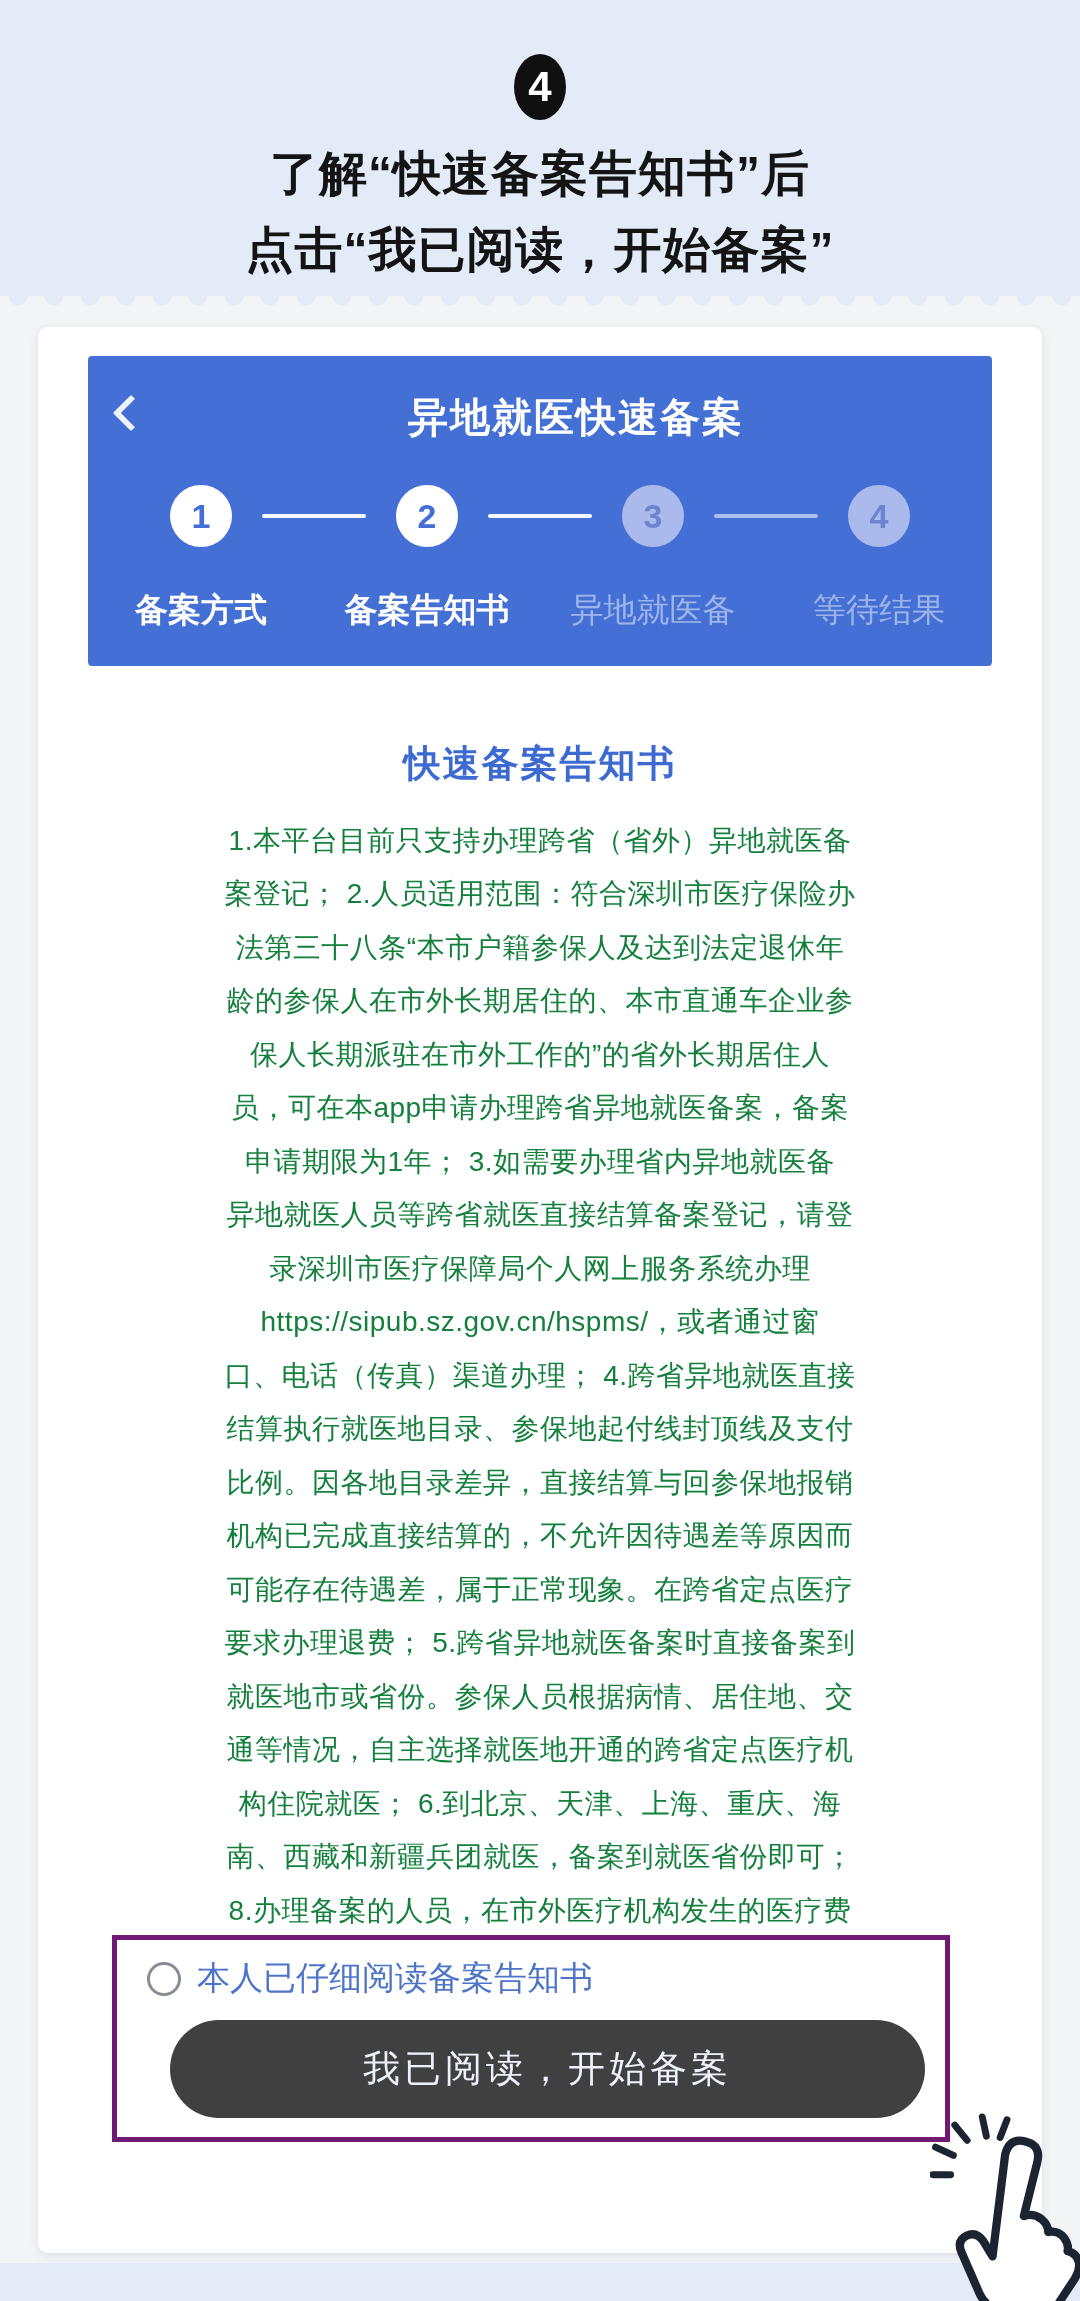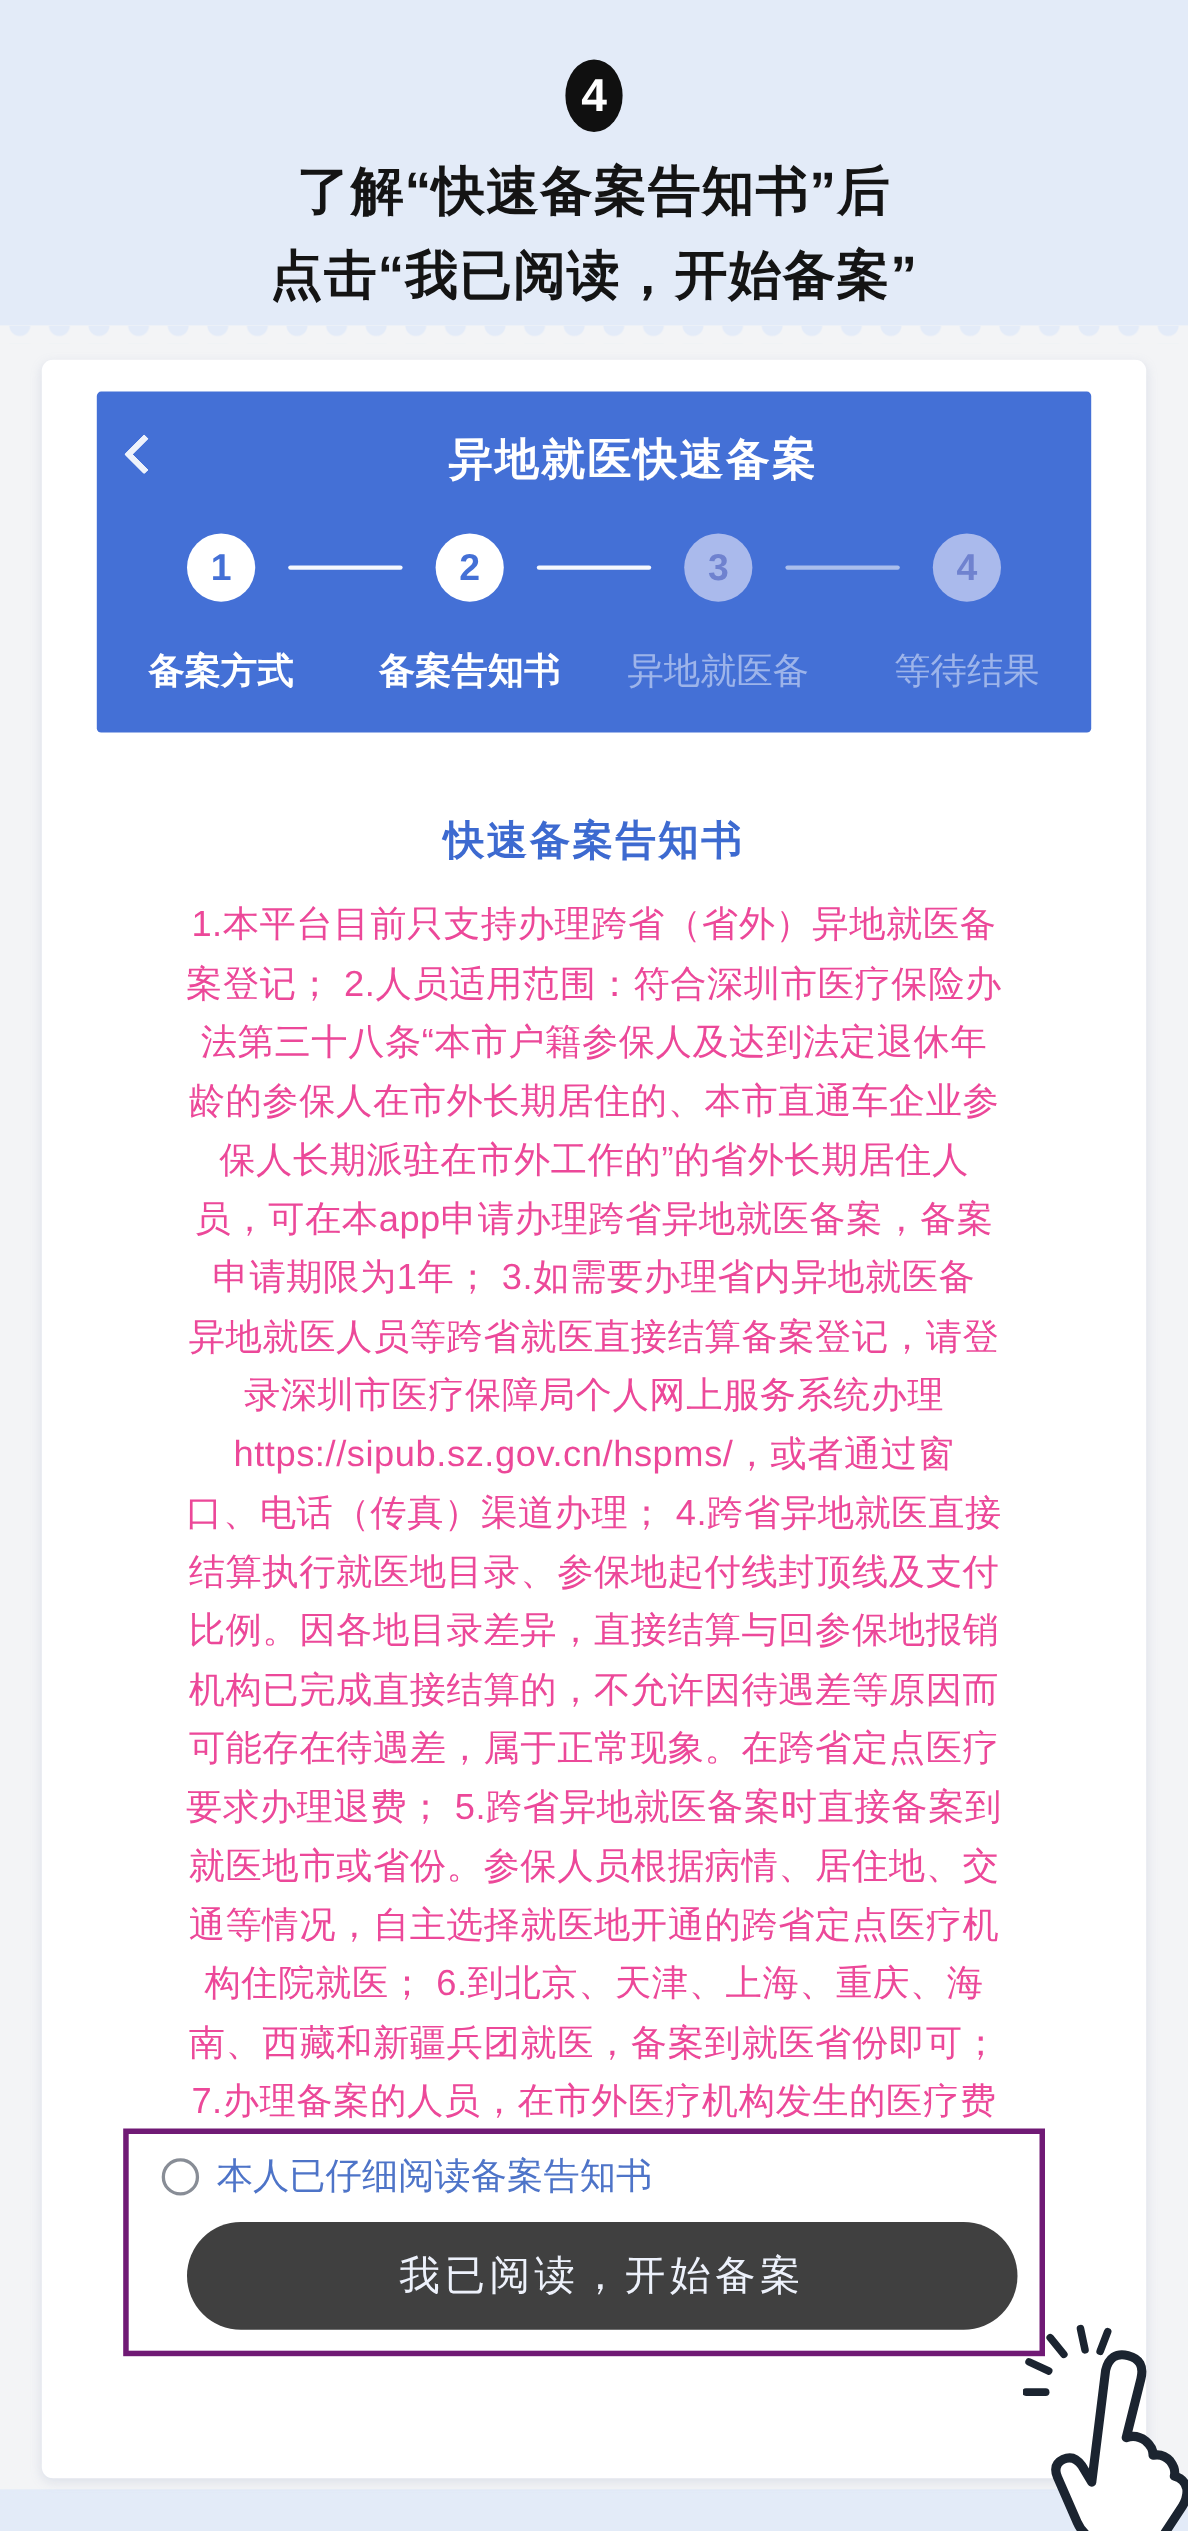--- a/index.html
+++ b/index.html
@@ -71,21 +71,21 @@
   .step-label.inactive { color:rgba(255,255,255,.48); font-weight:400; }
 
   
   .notice-title {
     position:absolute; top:412px; left:0; width:100%; text-align:center;
     color:#3d6ad0; font-size:37px; font-weight:700; letter-spacing:2px;
   }
   .notice-body { position:absolute; top:487px; left:50px; width:904px; }
   .bline {
     height:53.5px; display:flex; align-items:center; justify-content:center;
-    font-size:33px; color:#ec4899; white-space:nowrap; letter-spacing:0.5px;
+    font-size:28px; color:#15803d; white-space:nowrap; letter-spacing:0.5px;
   }
 
   
   .red-box {
     position:absolute; left:74px; top:1608px; width:838px; height:207px;
     border:5px solid #701a75; background:transparent;
   }
   .radio-row { position:absolute; top:16px; left:30px; display:flex; align-items:center; gap:16px; cursor:pointer; }
   .radio-circle { width:34px; height:34px; border:3px solid #888d96; border-radius:50%; background:#fff; flex:0 0 auto; }
   .radio-label { font-size:33px; color:#4e74c8; }
@@ -161,21 +161,21 @@
       <div class="bline">口、电话（传真）渠道办理； 4.跨省异地就医直接</div>
       <div class="bline">结算执行就医地目录、参保地起付线封顶线及支付</div>
       <div class="bline">比例。因各地目录差异，直接结算与回参保地报销</div>
       <div class="bline">机构已完成直接结算的，不允许因待遇差等原因而</div>
       <div class="bline">可能存在待遇差，属于正常现象。在跨省定点医疗</div>
       <div class="bline">要求办理退费； 5.跨省异地就医备案时直接备案到</div>
       <div class="bline">就医地市或省份。参保人员根据病情、居住地、交</div>
       <div class="bline">通等情况，自主选择就医地开通的跨省定点医疗机</div>
       <div class="bline">构住院就医； 6.到北京、天津、上海、重庆、海</div>
       <div class="bline">南、西藏和新疆兵团就医，备案到就医省份即可；</div>
-      <div class="bline">7.办理备案的人员，在市外医疗机构发生的医疗费</div>
+      <div class="bline">8.办理备案的人员，在市外医疗机构发生的医疗费</div>
     </div>
 
     <div class="red-box">
       <div class="radio-row">
         <span class="radio-circle"></span>
         <span class="radio-label">本人已仔细阅读备案告知书</span>
       </div>
       <button class="cta-button">我已阅读，开始备案</button>
     </div>
 

